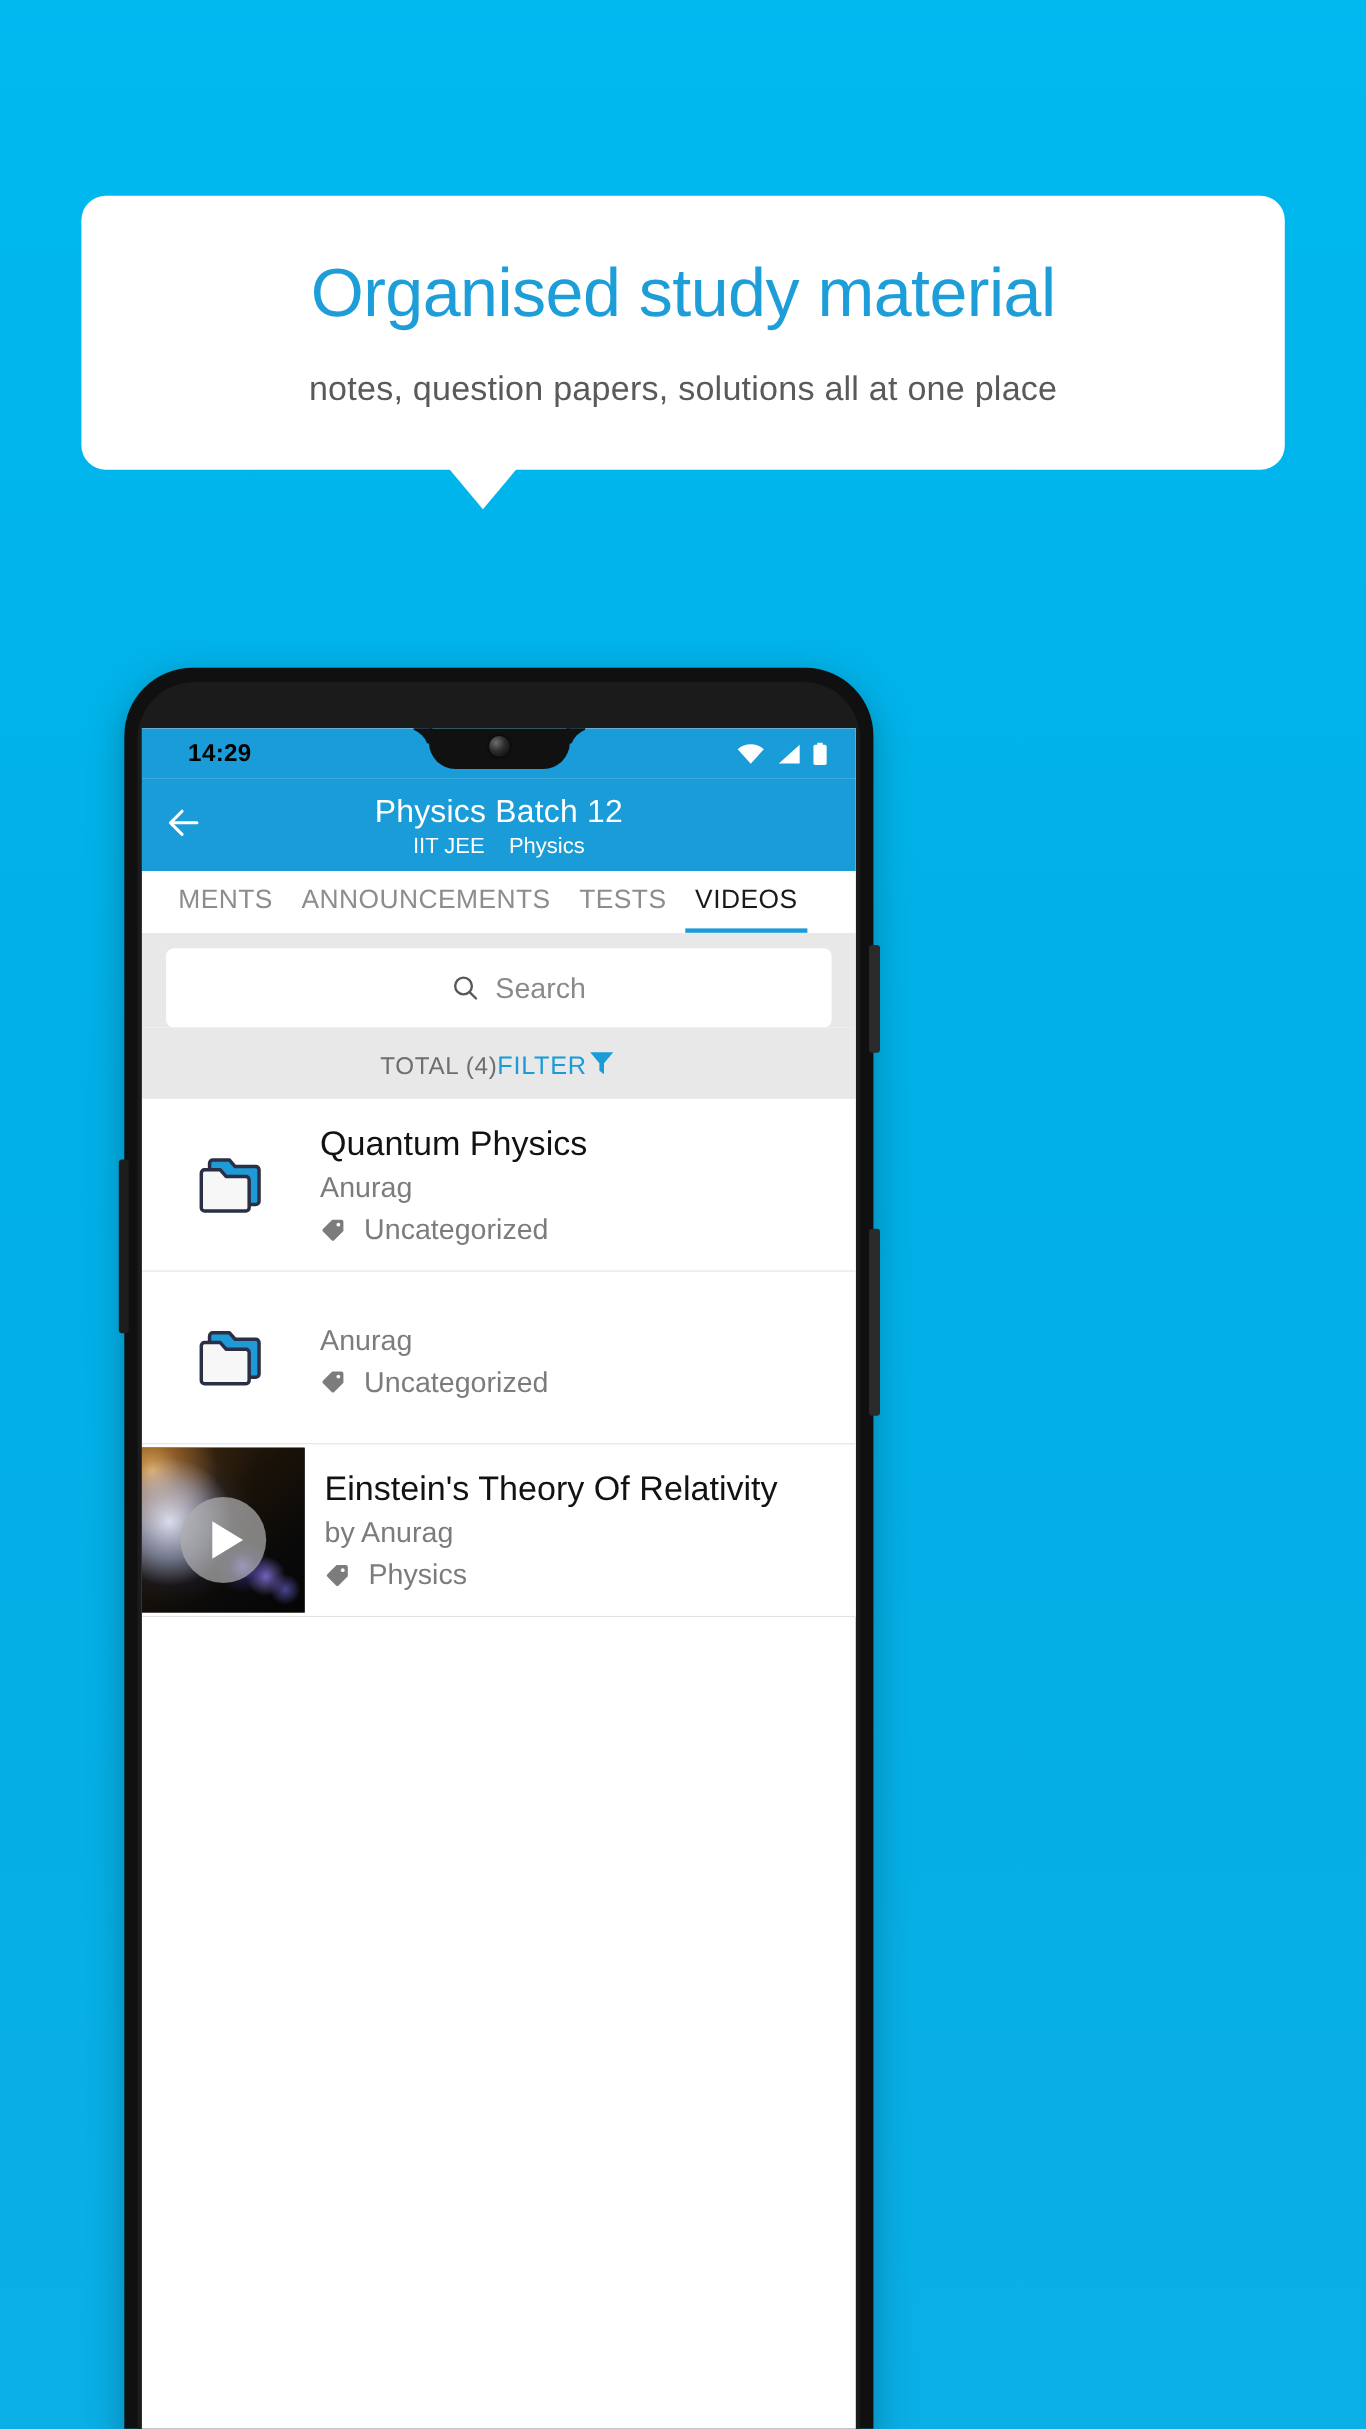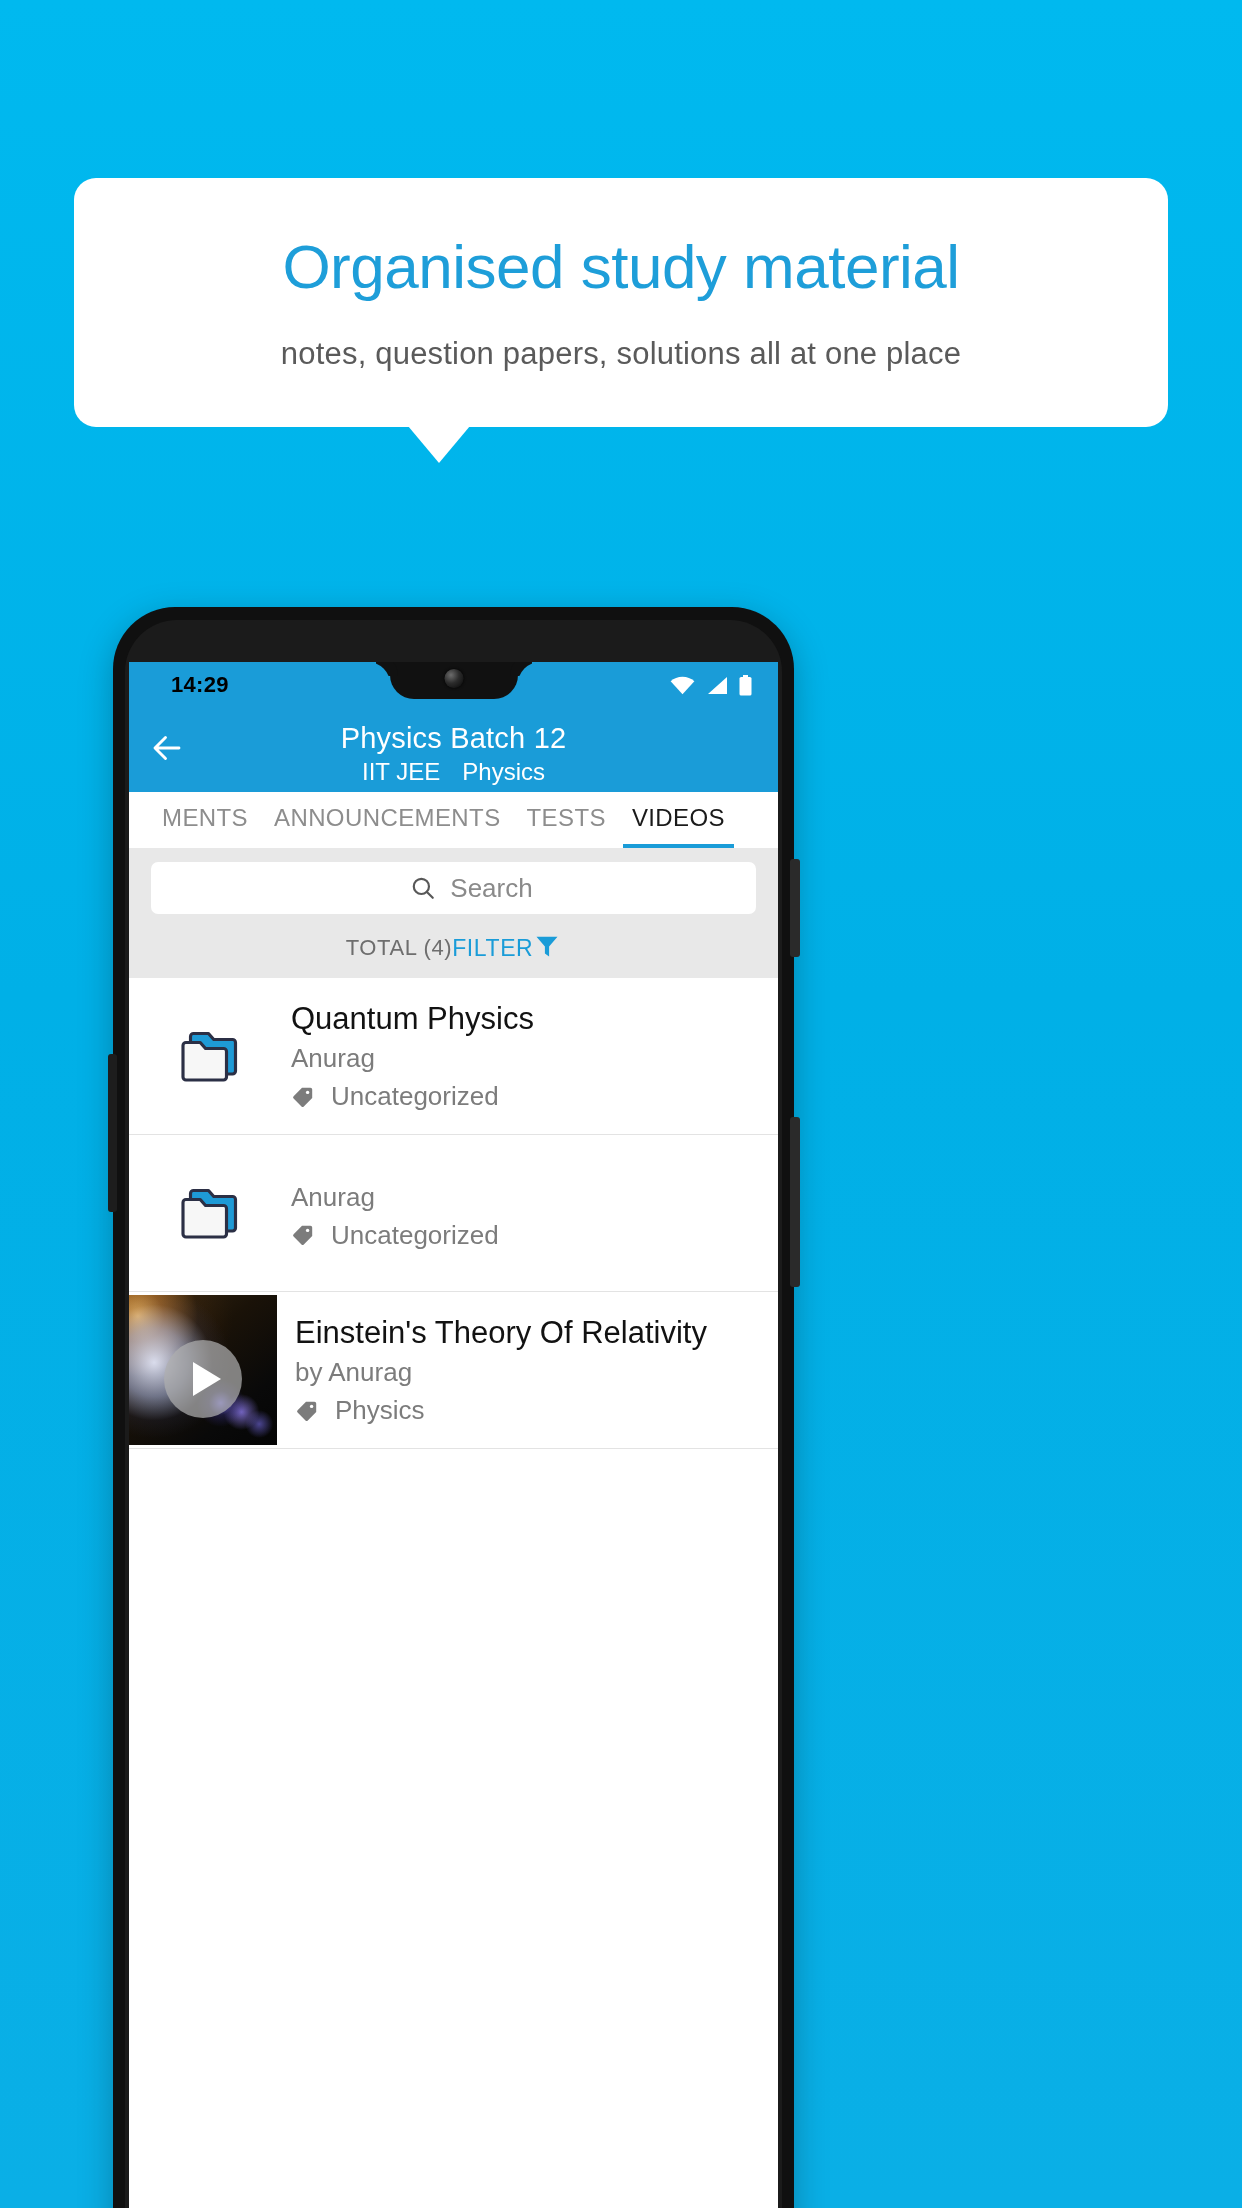--- a/index.html
+++ b/index.html
@@ -199,21 +199,21 @@
   }
   #app-title {
     color: #ffffff;
     font-size: 29px;
     font-weight: 400;
     line-height: 1.15;
     letter-spacing: 0.2px;
   }
   #app-subtitle {
     color: #ffffff;
-    font-size: 24px;
+    font-size: 20px;
     font-weight: 400;
     margin-top: 3px;
     display: flex;
     justify-content: center;
     gap: 22px;
   }
 
   
   #tabs {
     display: flex;
@@ -248,21 +248,21 @@
   }
 
   
   #search-wrap {
     background: #e8e8e8;
     padding: 14px 22px 0 22px;
   }
   #search-box {
     background: #ffffff;
     border-radius: 7px;
-    height: 52px;
+    height: 72px;
     display: flex;
     align-items: center;
     justify-content: center;
     gap: 14px;
     padding-left: 36px;
   }
   #search-icon { width: 26px; height: 26px; }
   #search-placeholder {
     color: #8a8a8a;
     font-size: 26px;

